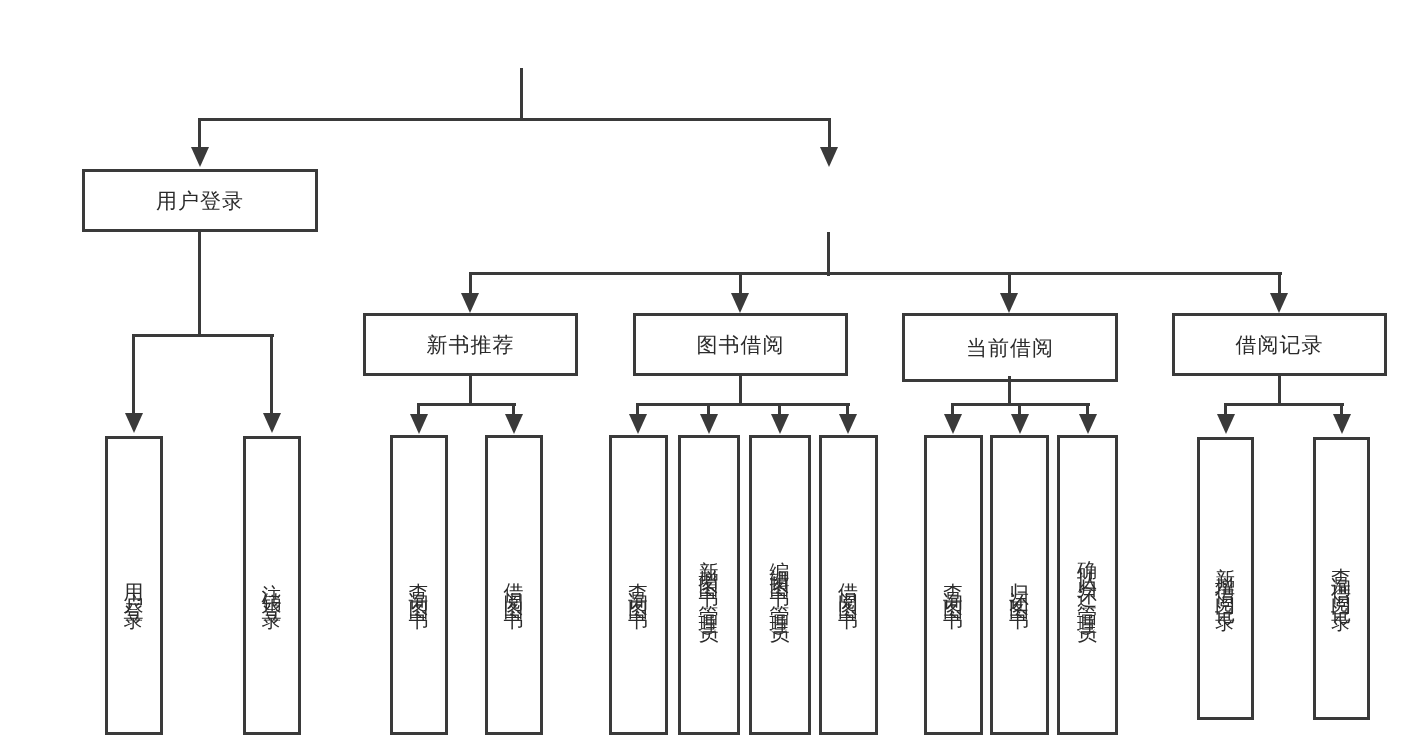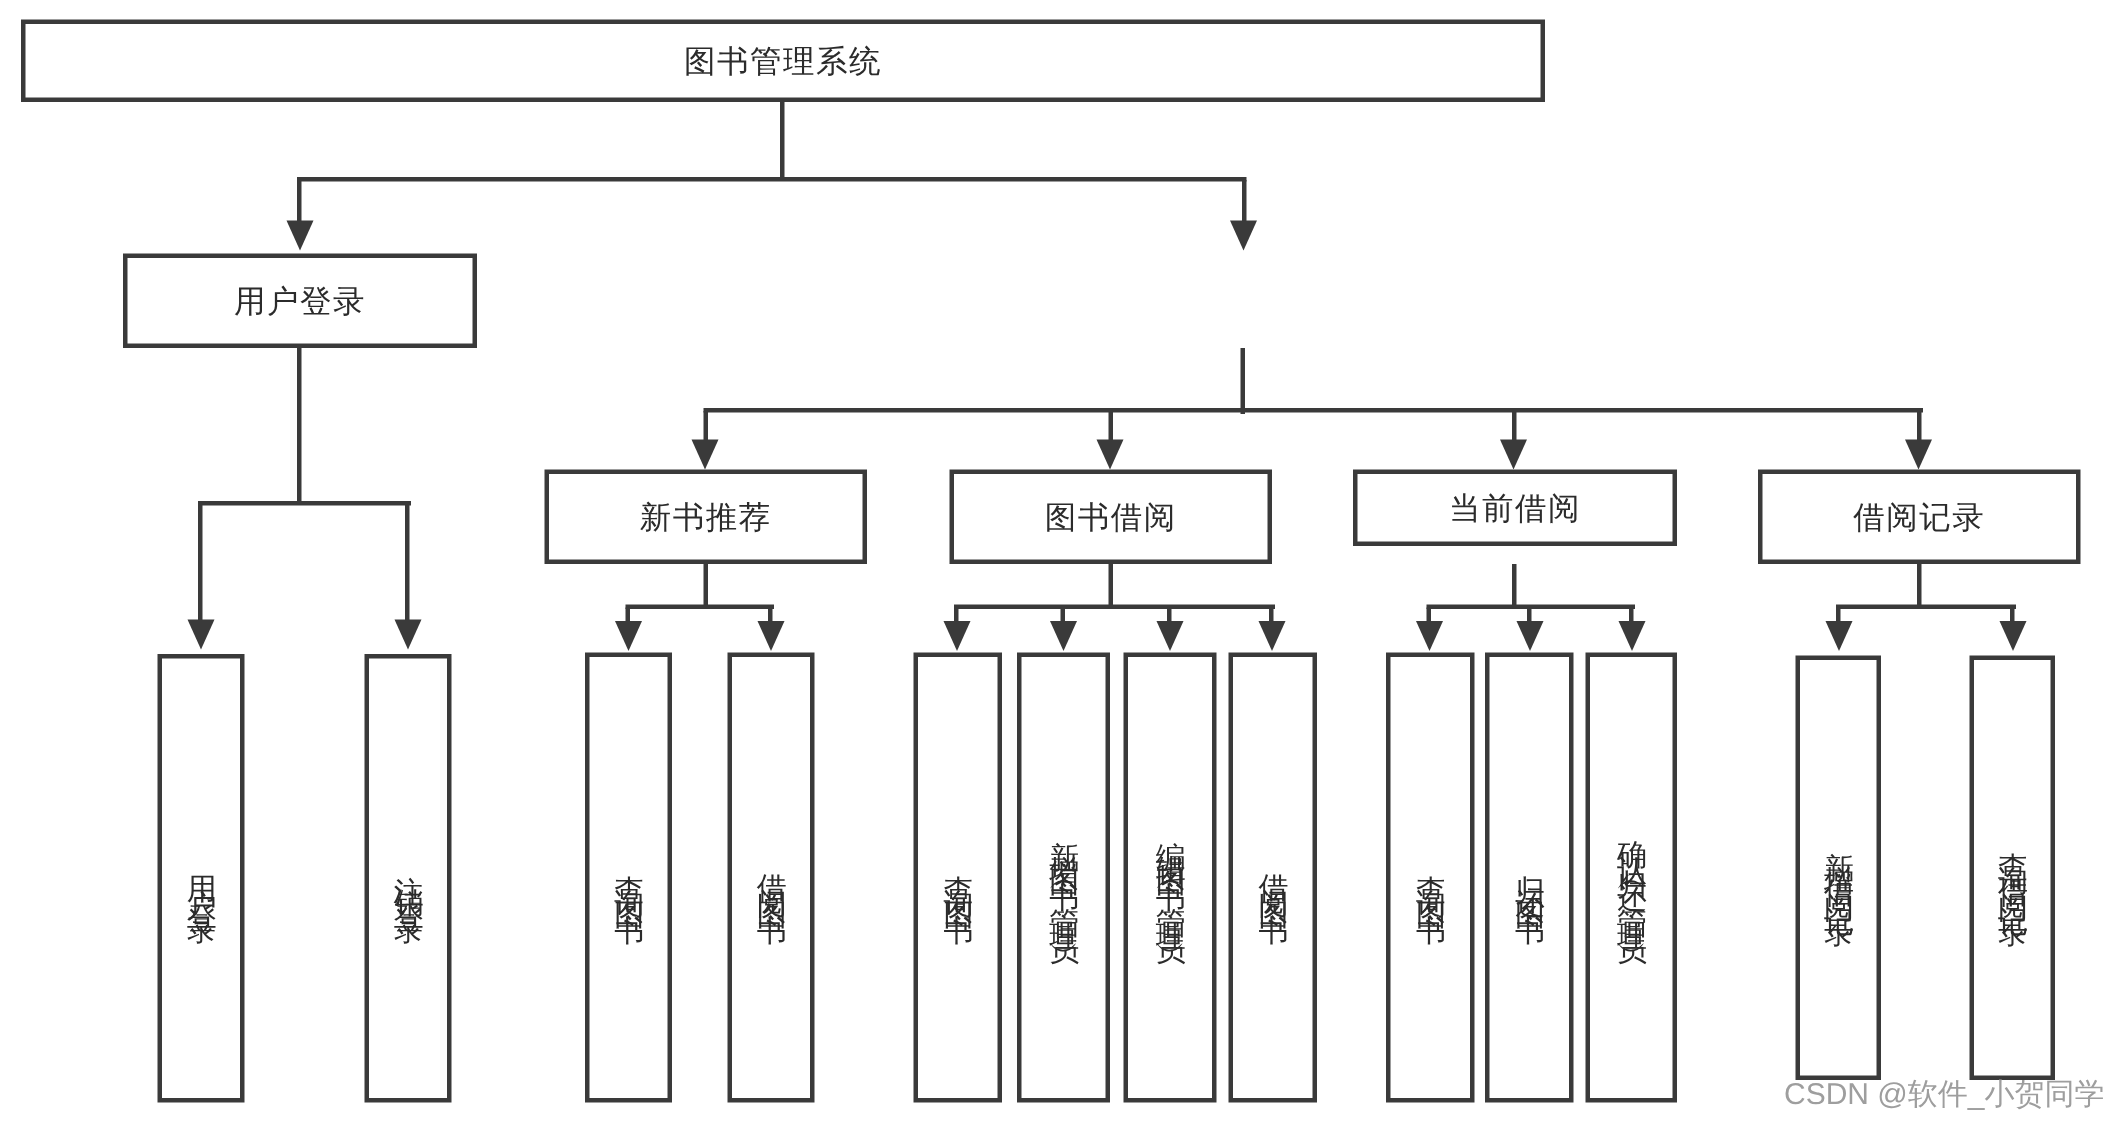--- a/index.html
+++ b/index.html
@@ -53,21 +53,20 @@
     color: var(--watermark);
     white-space: nowrap;
     z-index: 5;
   }
 </style>
 </head>
 <body>
 
 <div id="canvas">
 
-  <div class="box hbox root-box" style="left:14px; top:13px; width:1016px; height:55px;">图书管理系统</div>
 
   <div class="vline" style="left:520px; top:68px; height:52px;"></div>
   <div class="hline" style="left:198px; top:118px; width:633px;"></div>
   <div class="vline" style="left:198px; top:120px; height:30px;"></div>
   <div class="ah" style="left:191px; top:147px;"></div>
   <div class="vline" style="left:828px; top:120px; height:30px;"></div>
   <div class="ah" style="left:820px; top:147px;"></div>
 
   <div class="box hbox" style="left:82px; top:169px; width:236px; height:63px;">用户登录</div>
 
@@ -84,21 +83,21 @@
   <div class="ah" style="left:461px; top:293px;"></div>
   <div class="vline" style="left:739px; top:274px; height:22px;"></div>
   <div class="ah" style="left:731px; top:293px;"></div>
   <div class="vline" style="left:1008px; top:274px; height:22px;"></div>
   <div class="ah" style="left:1000px; top:293px;"></div>
   <div class="vline" style="left:1278px; top:274px; height:22px;"></div>
   <div class="ah" style="left:1270px; top:293px;"></div>
 
   <div class="box hbox" style="left:363px; top:313px; width:215px; height:63px;">新书推荐</div>
   <div class="box hbox" style="left:633px; top:313px; width:215px; height:63px;text-align:center;">图书借阅</div>
-  <div class="box hbox" style="left:902px; top:313px; width:216px; height:51px;">当前借阅</div>
+  <div class="box hbox" style="left:902px; top:313px; width:216px; height:69px;">当前借阅</div>
   <div class="box hbox" style="left:1172px; top:313px; width:215px; height:63px;">借阅记录</div>
 
   <div class="vline" style="left:469px; top:376px; height:29px;"></div>
   <div class="hline" style="left:417px; top:403px; width:99px;"></div>
   <div class="vline" style="left:417px; top:405px; height:12px;"></div>
   <div class="ah" style="left:410px; top:414px;"></div>
   <div class="vline" style="left:512px; top:405px; height:12px;"></div>
   <div class="ah" style="left:505px; top:414px;"></div>
 
   <div class="vline" style="left:739px; top:376px; height:29px;"></div>
@@ -139,15 +138,14 @@
   <div class="box vbox" style="left:749px; top:435px; width:62px; height:300px;">编辑图书（管理员）</div>
   <div class="box vbox" style="left:819px; top:435px; width:59px; height:300px;">借阅图书</div>
 
   <div class="box vbox" style="left:924px; top:435px; width:59px; height:300px;">查询图书</div>
   <div class="box vbox" style="left:990px; top:435px; width:59px; height:300px;">归还图书</div>
   <div class="box vbox" style="left:1057px; top:435px; width:61px; height:300px;">确认归还（管理员）</div>
 
   <div class="box vbox" style="left:1197px; top:437px; width:57px; height:283px;">新增借阅记录</div>
   <div class="box vbox" style="left:1313px; top:437px; width:57px; height:283px;">查询借阅记录</div>
 
-  <div class="watermark">CSDN @软件_小贺同学</div>
 
 </div>
 
 </body></html>

